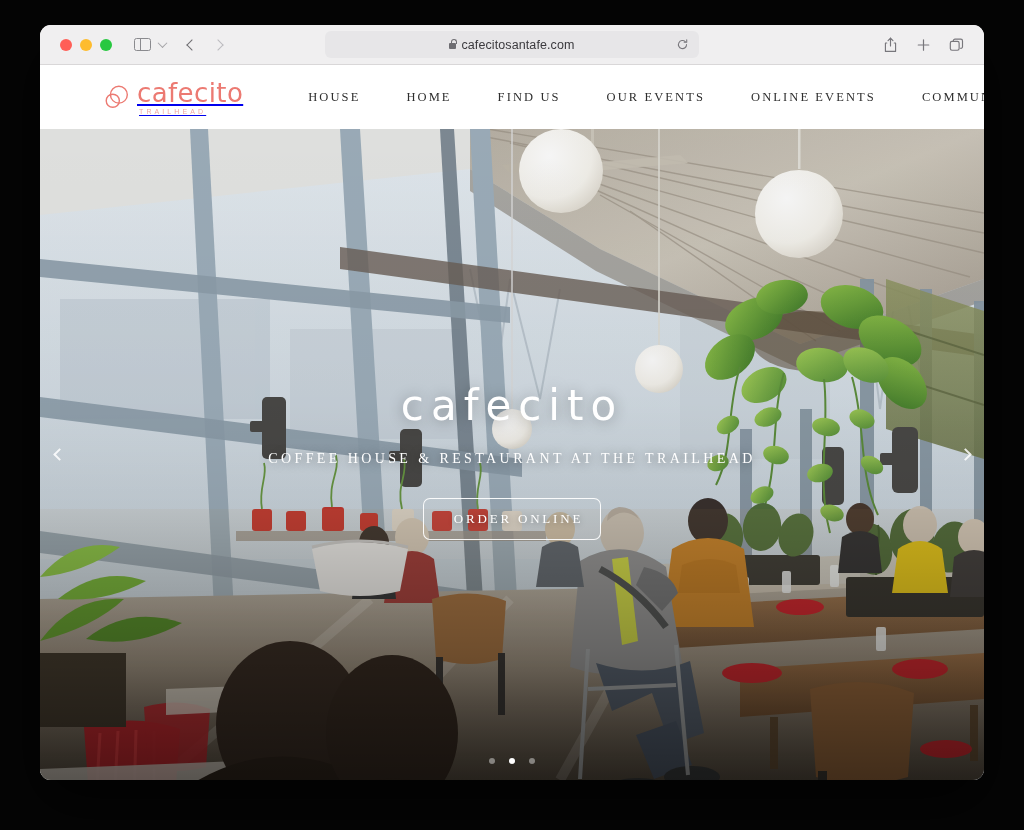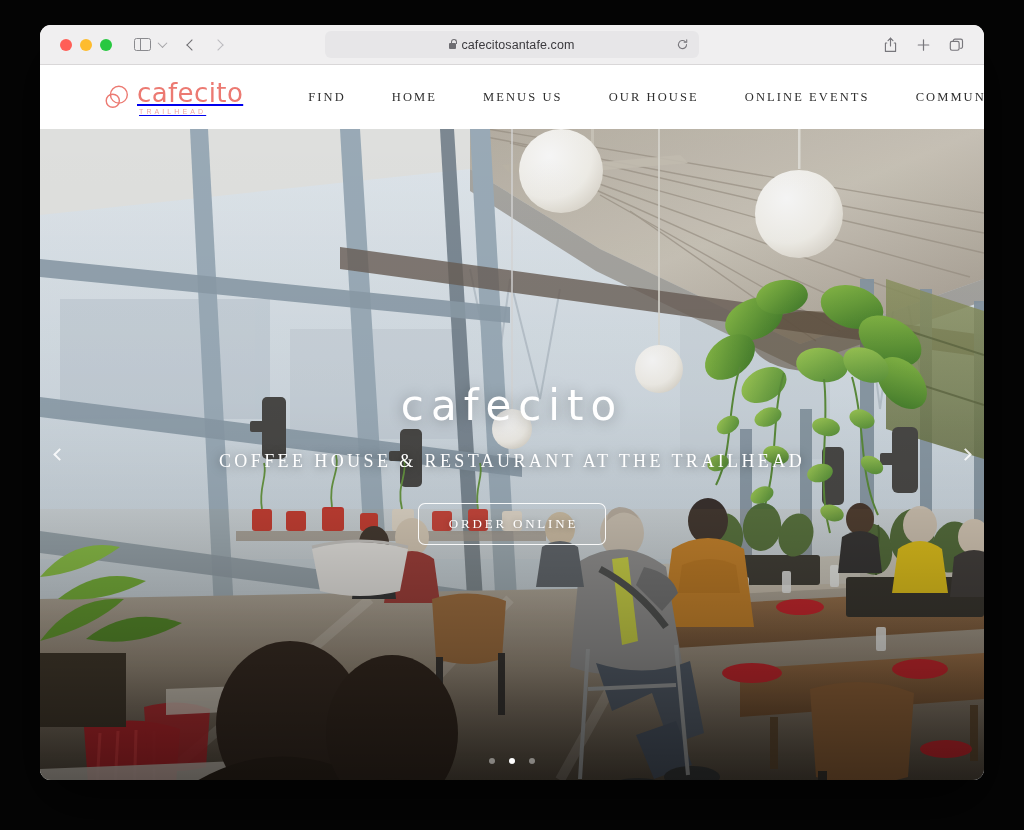--- a/index.html
+++ b/index.html
@@ -212,35 +212,35 @@
     font-family: "DejaVu Sans", sans-serif;
     font-size: 42px;
     font-weight: 400;
     color: #ffffff;
     letter-spacing: 7px;
     text-shadow: 0 1px 14px rgba(0,0,0,0.35);
   }
   .hero-sub {
     margin-top: 21px;
     font-family: "Liberation Serif", serif;
-    font-size: 18px;
+    font-size: 14px;
     color: #ffffff;
     letter-spacing: 3.4px;
     text-shadow: 0 1px 10px rgba(0,0,0,0.5);
   }
   .hero-cta {
     display: inline-block;
     margin-top: 31px;
     font-family: "Liberation Serif", serif;
     font-size: 13px;
     letter-spacing: 2.8px;
     color: #ffffff;
     border: 1.5px solid rgba(255,255,255,0.92);
     border-radius: 7px;
-    padding: 12px 27px 12px 30px;
+    padding: 12px 17px 12px 30px;
     background: rgba(255,255,255,0.04);
     cursor: pointer;
     text-shadow: 0 1px 6px rgba(0,0,0,0.4);
   }
 
   .carousel-arrow {
     position: absolute;
     top: 50%;
     transform: translateY(-50%);
     width: 26px; height: 26px;
@@ -336,24 +336,24 @@
           <circle cx="18" cy="13.5" r="9" fill="none" stroke="#ec7a72" stroke-width="1.5"></circle>
           <circle cx="11.5" cy="20" r="7" fill="none" stroke="#ec7a72" stroke-width="1.5"></circle>
         </svg>
         <span class="logo-text">
           <span class="logo-word">cafecito</span>
           <span class="logo-sub">TRAILHEAD</span>
         </span>
       </a>
 
       <nav class="nav">
-        <a class="nav-link" href="#">FIND</a>
+        <a class="nav-link" href="#">HOUSE</a>
         <a class="nav-link" href="#">HOME</a>
-        <a class="nav-link" href="#">MENUS US</a>
-        <a class="nav-link" href="#">OUR HOUSE</a>
+        <a class="nav-link" href="#">FIND US</a>
+        <a class="nav-link" href="#">OUR EVENTS</a>
         <a class="nav-link" href="#">ONLINE EVENTS</a>
         <a class="nav-link" href="#">COMMUNITY</a>
 
       </nav>
     </div>
 
     <div class="hero">
 
       <div class="hero-photo">
         <svg viewBox="0 0 944 651" preserveAspectRatio="xMidYMid slice">

